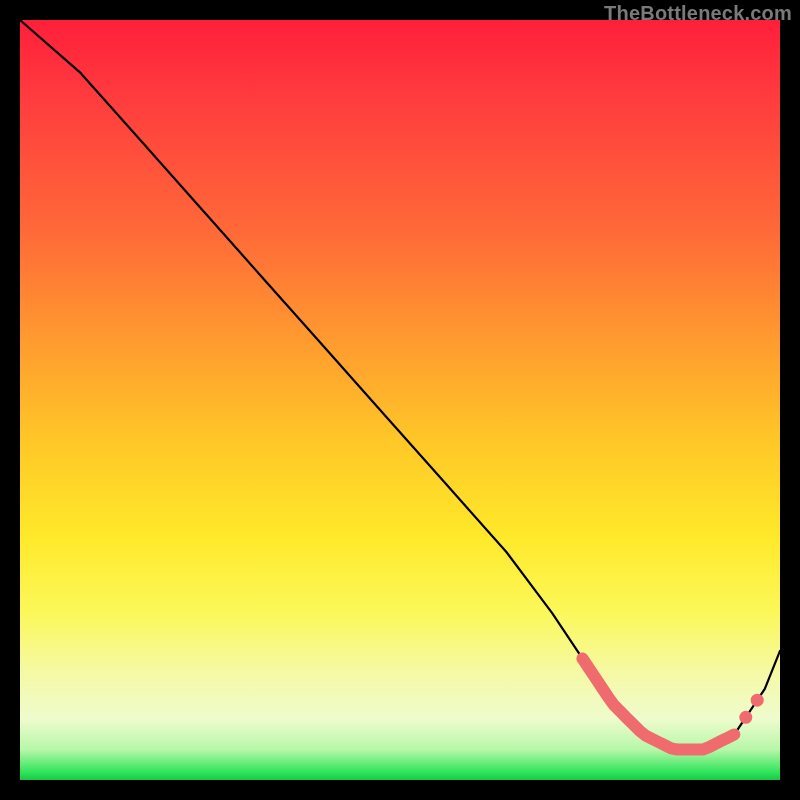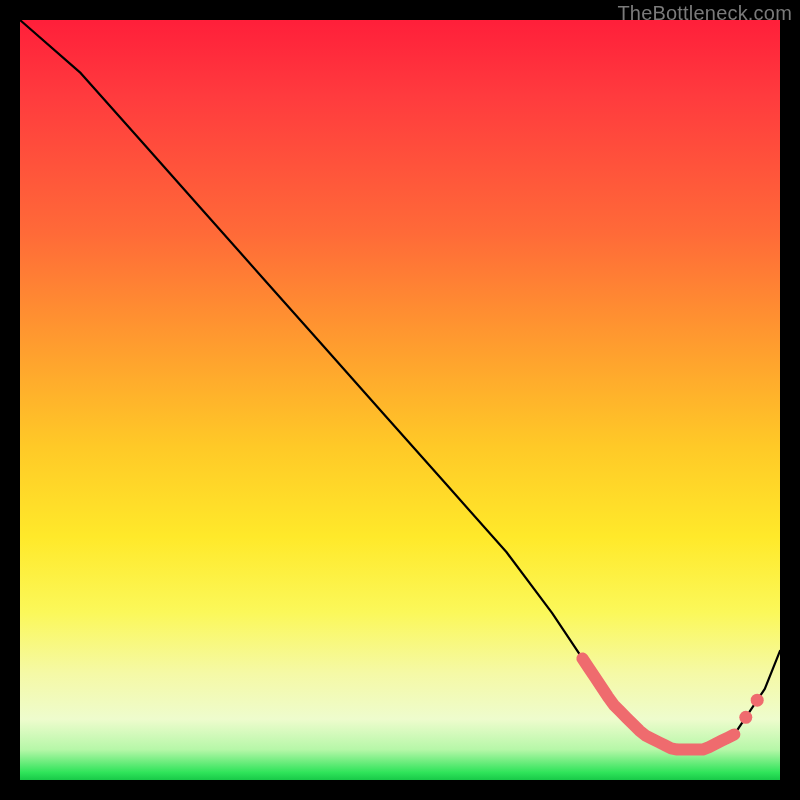--- a/index.html
+++ b/index.html
@@ -9,20 +9,21 @@
     height: 800px;
     background: #000;
     overflow: hidden;
     font-family: -apple-system, BlinkMacSystemFont, "Segoe UI", Arial, sans-serif;
   }
   .stage {
     position: relative;
     width: 800px;
     height: 800px;
     background: #000;
+    font-weight: bold;
   }
   .plot {
     position: absolute;
     left: 20px;
     top: 20px;
     width: 760px;
     height: 760px;
     
     background: linear-gradient(
       to bottom,

